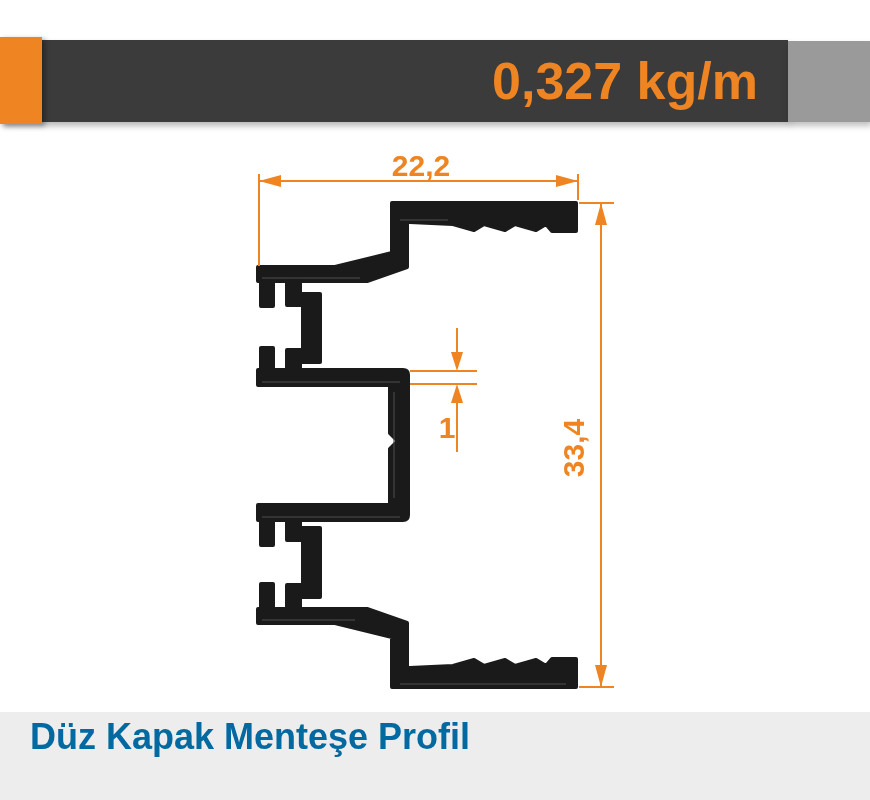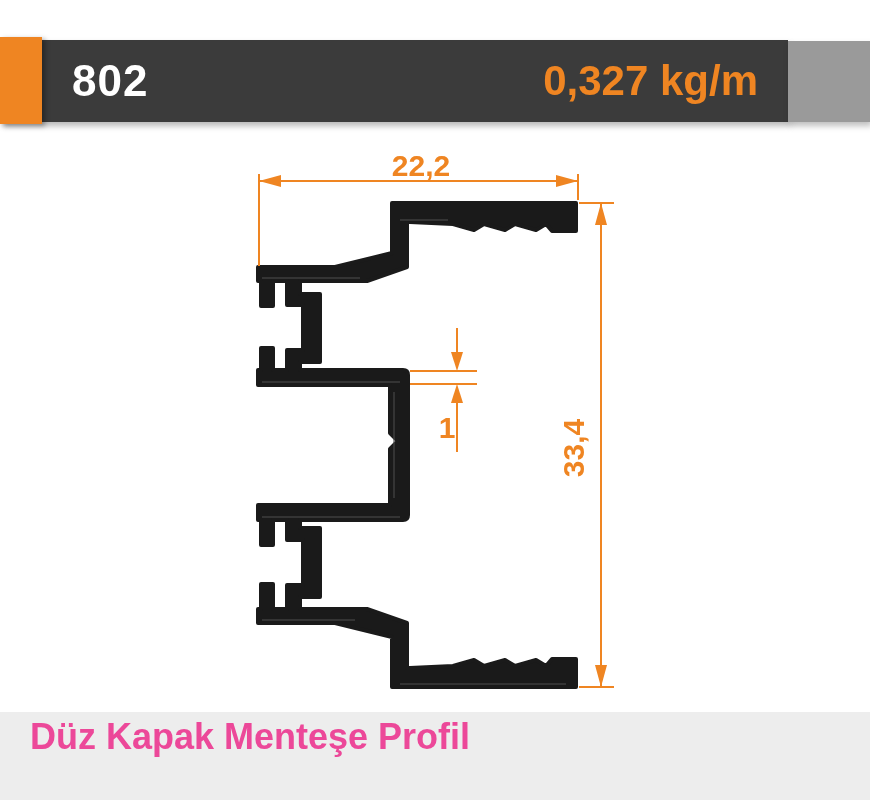--- a/index.html
+++ b/index.html
@@ -19,45 +19,44 @@
   .gray-block{
     position:absolute;left:788px;top:41px;width:82px;height:81px;background:#9a9a9a;
     box-shadow:2px 4px 6px rgba(0,0,0,.25);
   }
   .product-code{
     position:absolute;left:72px;top:40px;height:82px;line-height:82px;
     color:#ffffff;font-size:44px;font-weight:bold;letter-spacing:1px;
   }
   .unit-weight{
     position:absolute;right:112px;top:40px;height:106px;line-height:82px;
-    color:#ef8522;font-size:42px;font-weight:bold;
+    color:#ef8522;font-size:52px;font-weight:bold;
   }
   
   .drawing-svg{position:absolute;left:0;top:0;width:870px;height:800px;}
   .dim-text{fill:#ef8522;font-size:30px;font-weight:bold;font-family:"Liberation Sans",sans-serif;}
   
   .footer-bar{
     position:absolute;left:0;top:712px;width:870px;height:88px;background:#ededed;
   }
   .footer-title{
-    position:absolute;left:30px;top:719px;color:#ec4899;font-size:36px;font-weight:bold;line-height:1.0;
+    position:absolute;left:30px;top:719px;color:#0369a1;font-size:36px;font-weight:bold;line-height:1.0;
   }
   .footer-subtitle{
     position:absolute;left:30px;top:757px;color:#7d7d7d;font-size:34px;font-weight:normal;line-height:1.0;
   }
 </style>
 </head>
 <body>
 
 <div id="page">
 
   <div class="header-bar"></div>
   <div class="accent-block"></div>
   <div class="gray-block"></div>
-  <div class="product-code">802</div>
   <div class="unit-weight">0,327 kg/m</div>
 
   <svg class="drawing-svg" viewBox="0 0 870 800" xmlns="http://www.w3.org/2000/svg">
 
     <path fill="#1a1a1a" stroke="#1a1a1a" stroke-width="4" stroke-linejoin="round" d="M392,203 L576,203 L576,231 L552,231 L546,224
          L536,230 L515,224 L505,230 L484,224 L474,230 L453,224
          L410,222 L407,222 L407,267 L367,281 L300,281 L300,294 L320,294 L320,362 L300,362 L300,370
          L403,370 Q408,370 408,375 L408,515 Q408,520 403,520
          L300,520 L300,528 L320,528 L320,597 L300,597 L300,609 L367,609 L407,623 L407,668 L410,668
          L453,666 L474,660 L484,666 L505,660 L515,666 L536,660 L546,666

